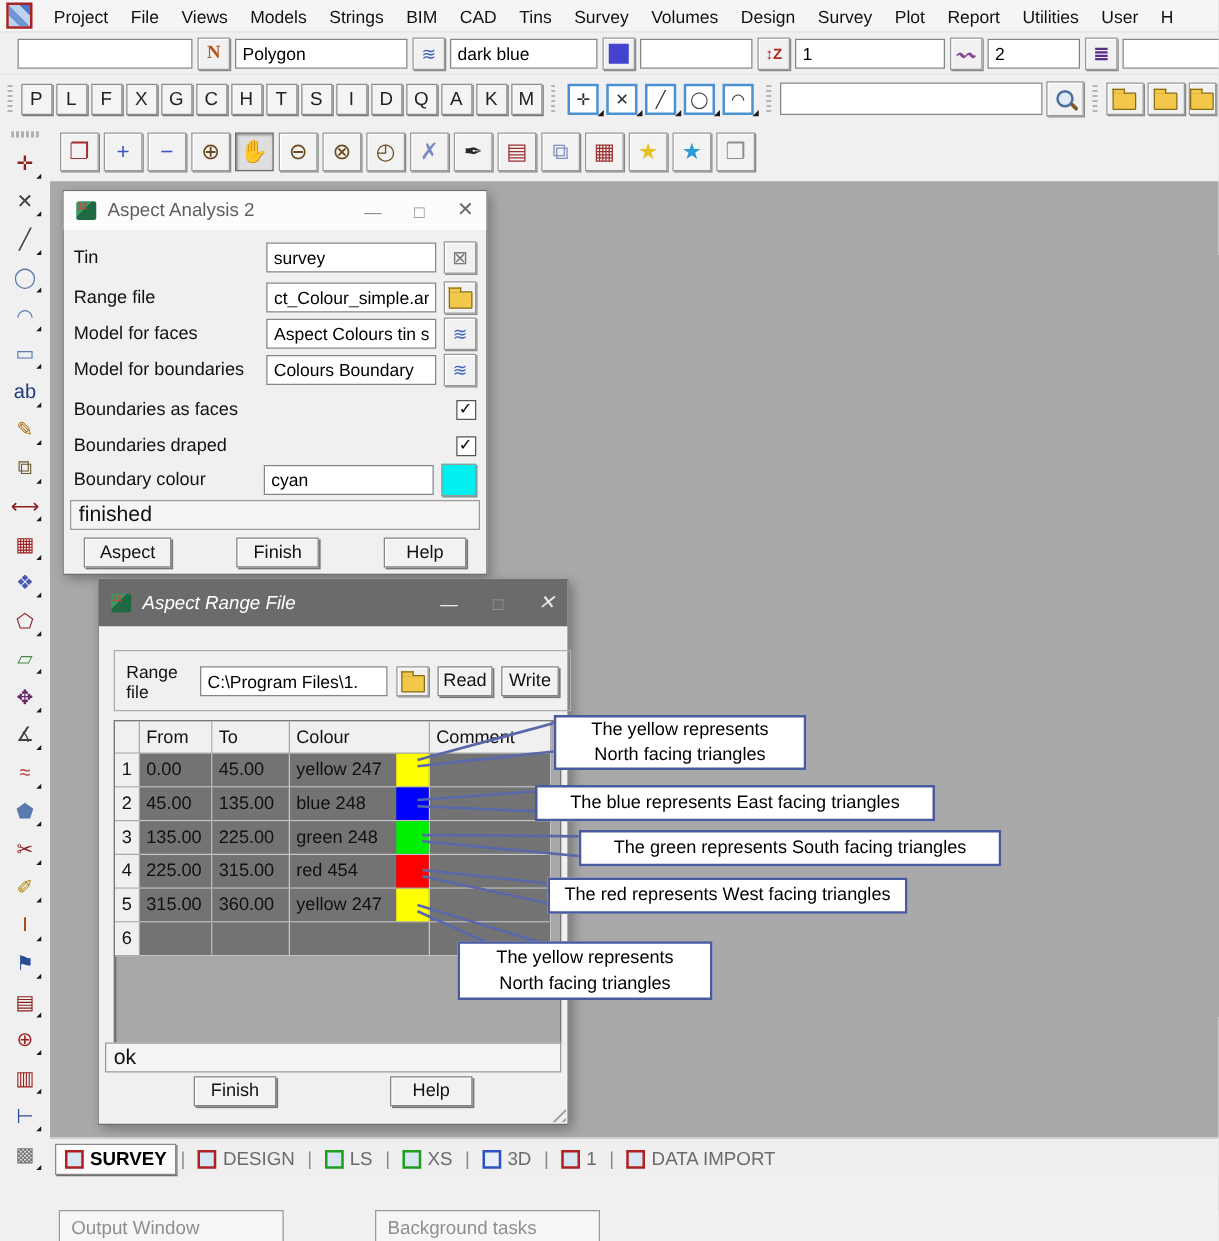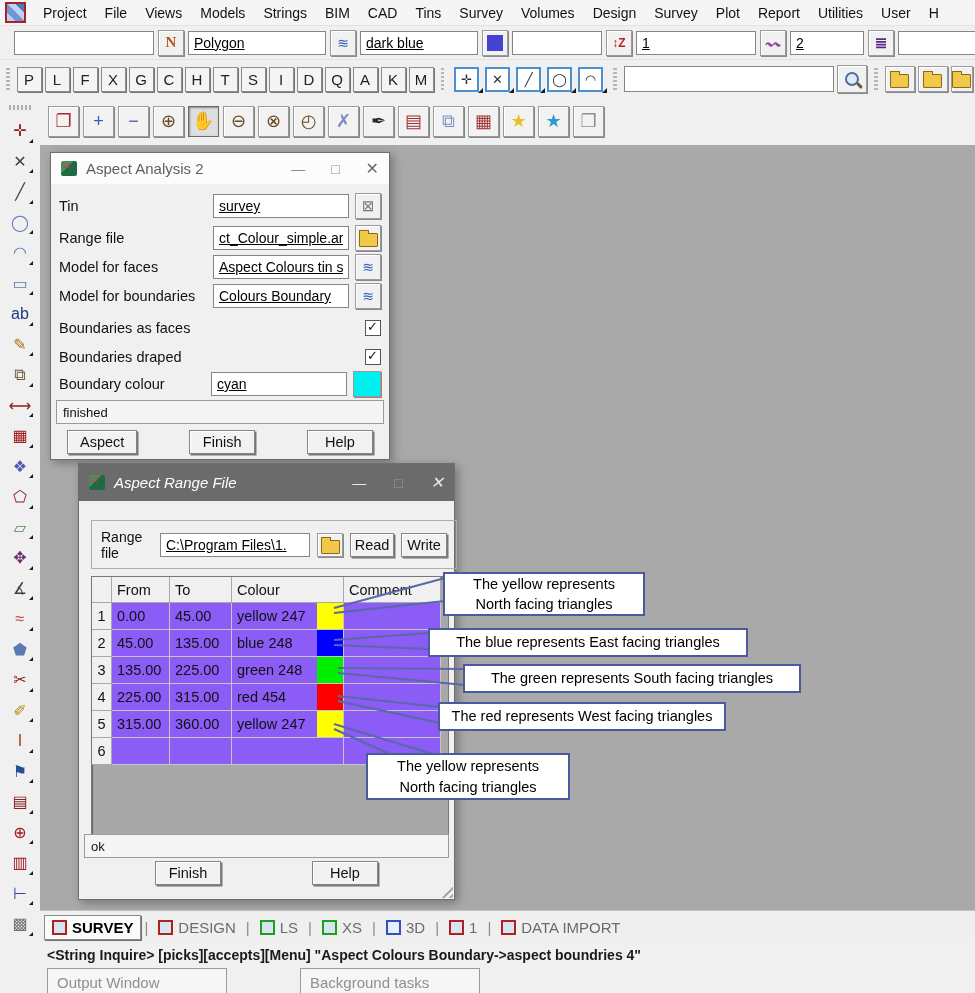--- a/index.html
+++ b/index.html
@@ -12,21 +12,21 @@
            background:linear-gradient(45deg,#bcd2ee 25%,#6f97d8 25% 50%,#bcd2ee 50% 75%,#4b79c8 75%);}
   .menubar .mitem{padding:2px 9px;white-space:nowrap;cursor:default;}
   .menubar .mitem:last-child{padding-right:0;overflow:hidden;}
 
   
   .trow{display:flex;align-items:center;background:#f0f0f0;}
   .row2{height:33px;gap:4px;padding:0 2px;border-top:1px solid #e2e2e2;}
   .row3{height:38px;gap:3px;padding:0 2px;border-top:1px solid #e2e2e2;border-bottom:1px solid #d8d8d8;}
   .grip{width:4px;height:22px;margin:0 4px;
         background:repeating-linear-gradient(180deg,#b4b4b4 0 2px,transparent 2px 4px);}
-  .tb-input{height:20px;border:1px solid #858585;background:#fff;font:inherit;padding:1px 5px;text-decoration:underline;}
+  .tb-input{height:20px;border:1px solid #858585;background:#fff;font:inherit;padding:1px 5px;}
   .tb-btn{height:26px;min-width:26px;display:inline-flex;align-items:center;justify-content:center;
           background:#f1f1f1;border:1px solid #9a9a9a;box-shadow:inset 1px 1px 0 #fff,1px 1px 0 #8a8a8a;
           font-size:15px;padding:0;cursor:default;}
   .letter-btn{width:25px;height:25px;display:inline-flex;align-items:center;justify-content:center;
           background:#f4f4f4;border:1px solid #8d8d8d;box-shadow:1px 1px 0 #777;font-size:15px;color:#222;}
   .snap-btn{width:25px;height:25px;display:inline-flex;align-items:center;justify-content:center;
           background:#fff;border:2px solid #4a90d2;position:relative;font-size:13px;color:#333;}
   .snap-btn::after{content:"";position:absolute;right:-6px;bottom:-3px;
           border-left:5px solid transparent;border-bottom:5px solid #1a1a1a;}
   .search-input{width:225px;height:22px;}
@@ -78,38 +78,38 @@
   .frow{position:absolute;left:8px;width:322px;height:26px;display:flex;align-items:center;}
   .flabel{flex:1;font-size:14.5px;}
   .frow .tb-input{width:124px;flex:0 0 auto;}
   .frow .tb-btn{margin-left:6px;}
   .gly-layers{color:#3a62b8;font-size:14px;}
   .gly-tin{color:#7a7a7a;font-size:15px;}
   .cb{width:14px;height:14px;background:#fff;border:1px solid #555;margin-left:auto;position:relative;}
   .cb[data-checked="true"]::after{content:"✓";position:absolute;left:1px;top:-2px;font-size:13px;color:#111;}
   .swatch-btn{width:26px;height:24px;border:1px solid #9a9a9a;box-shadow:1px 1px 0 #8a8a8a;margin-left:6px;}
   .dstatus{position:absolute;left:5px;right:5px;height:22px;background:#f5f5f5;border:1px solid #9b9b9b;
-        display:flex;align-items:center;padding:0 6px;font-size:13px;}
+        display:flex;align-items:center;padding:0 6px;font-size:17px;}
   .btn3d{height:24px;min-width:66px;padding:0 12px;display:inline-flex;align-items:center;justify-content:center;
         background:#f2f2f2;border:1px solid #858585;box-shadow:inset 1px 1px 0 #fff,1.5px 1.5px 0 #777;
         font-size:14.5px;color:#111;}
   .dbtns{position:absolute;left:0;right:0;display:flex;}
 
   
   .range-group{position:absolute;left:12px;top:56px;width:346px;height:47px;border:1px solid #adadad;
         display:flex;align-items:center;padding:0 9px;gap:7px;}
   .range-group .tb-input{width:138px;}
   .rtable{position:absolute;left:12px;top:112px;width:356px;height:258px;background:#a8a8a8;
         border:1px solid #777;box-shadow:inset 1px 1px 1px #666;overflow:hidden;}
   .tgrid{display:grid;grid-template-columns:20px 58px 62px 112px 97px;grid-auto-rows:27px;
         grid-template-rows:26px;width:349px;background:#a8a8a8;}
   .hcell,.ncell{background:#f0f0f0;border-right:1px solid #a9a9a9;border-bottom:1px solid #a9a9a9;
         display:flex;align-items:center;padding:0 5px;font-size:14.5px;}
   .ncell{justify-content:center;padding:0;}
-  .dcell{background:#8b5cf6;border-right:1px solid #c6c6c6;border-bottom:1px solid #c6c6c6;
+  .dcell{background:#737373;border-right:1px solid #c6c6c6;border-bottom:1px solid #c6c6c6;
         display:flex;align-items:center;padding:0 5px;font-size:14.5px;}
   .ccell{position:relative;padding-right:28px;}
   .swatch{position:absolute;top:0;bottom:0;right:0;width:26px;}
   .rgrip{position:absolute;right:1px;bottom:1px;width:15px;height:15px;
         background:repeating-linear-gradient(135deg,transparent 0 3px,#a8a8a8 3px 5px);
         clip-path:polygon(100% 0,100% 100%,0 100%);}
 
   
   .callout{position:absolute;z-index:5;background:#fff;border:2px solid #4a5a9e;color:#000;
         display:flex;align-items:center;justify-content:center;text-align:center;
@@ -597,20 +597,19 @@
       </div>
       <span class="tsep">|</span>
 
       <div class="tab">
         <span class="tabicon ic-red"></span>
         <span>DATA IMPORT</span>
       </div>
       <span class="tsep">|</span>
     </div>
 
-  <div class="statusline">&lt;String Inquire&gt; [picks][accepts][Menu] "Aspect Colours Boundary-&gt;aspect boundries 4"</div>
 
   <div class="footer">
     <div class="fbtn">Output Window</div>
     <div class="fbtn">Background tasks</div>
   </div>
 
 </div>
 
 </body></html>

